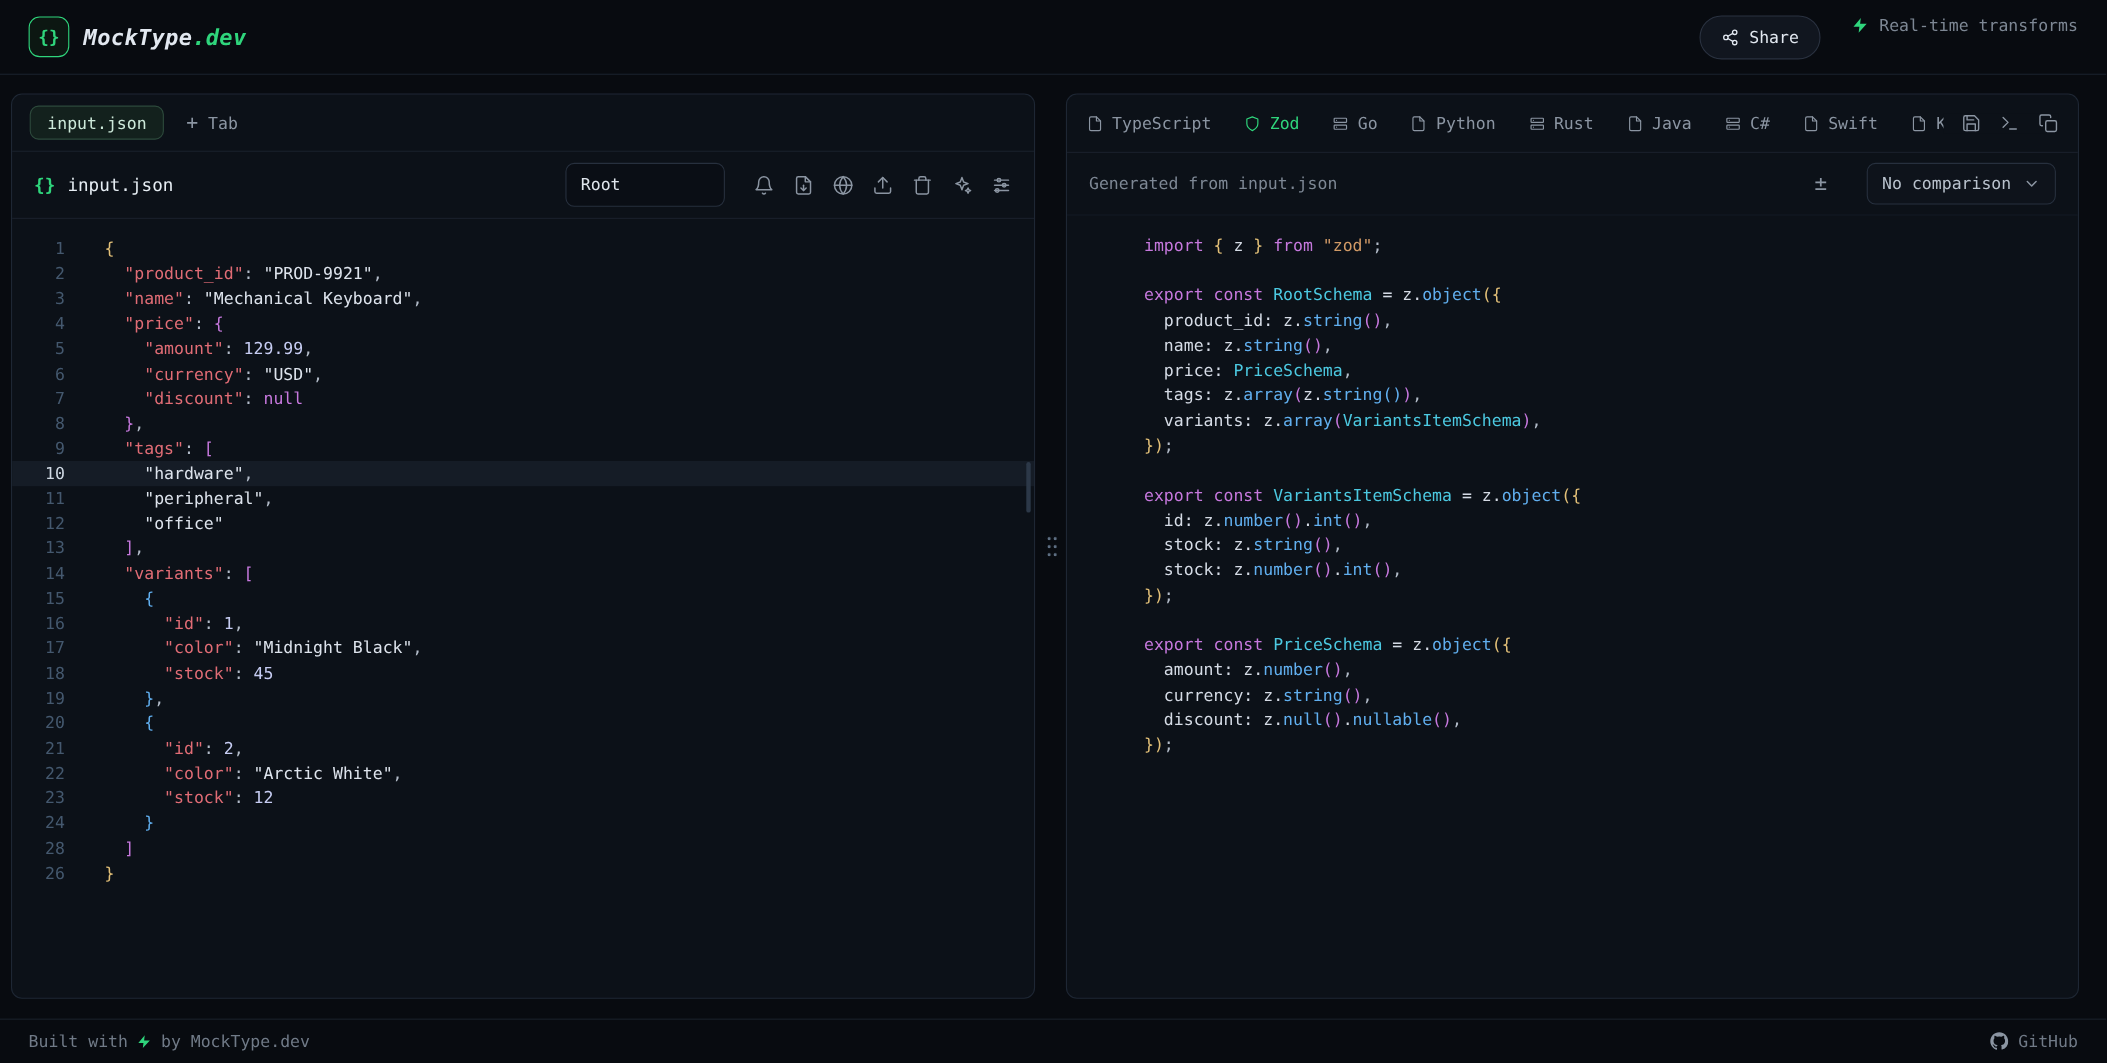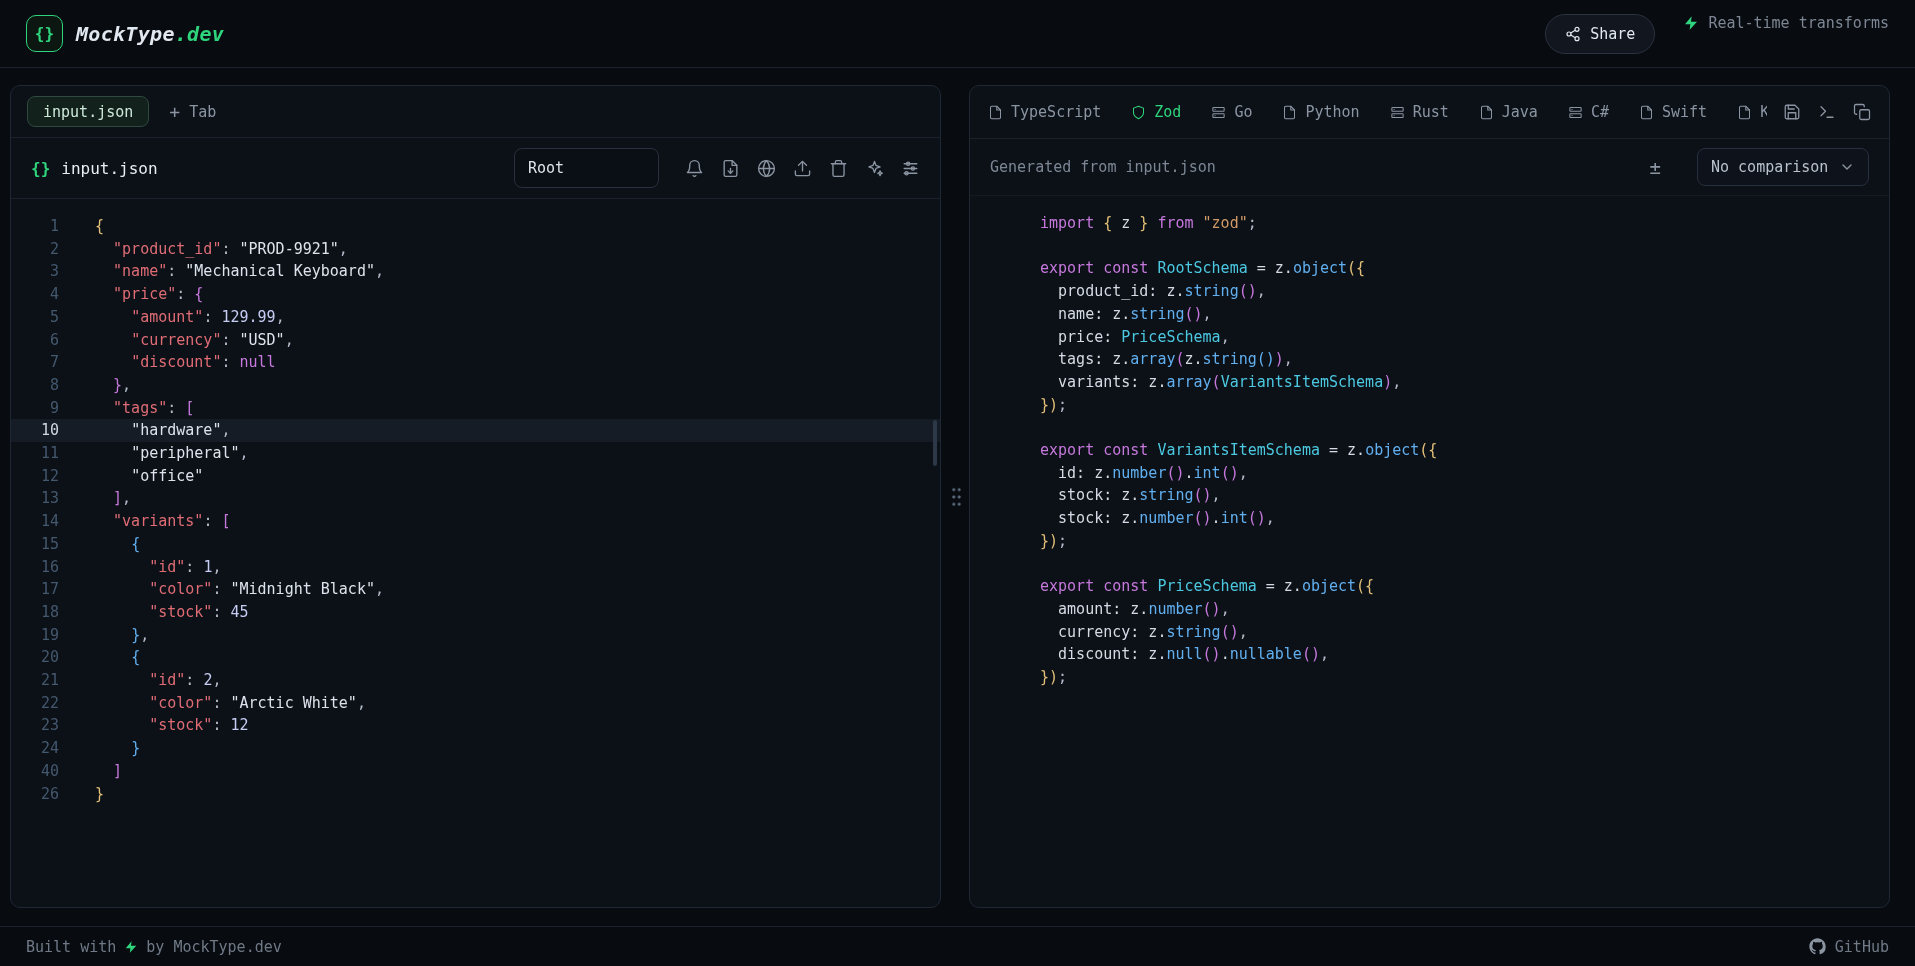--- a/index.html
+++ b/index.html
@@ -255,21 +255,21 @@
           <div class="code-line"><span class="ln">15</span><span class="lc"><span class="tk-w">    </span><span class="tk-b3">{</span></span></div>
           <div class="code-line"><span class="ln">16</span><span class="lc"><span class="tk-w">      </span><span class="tk-k">"id"</span><span class="tk-p">: </span><span class="tk-n">1</span><span class="tk-p">,</span></span></div>
           <div class="code-line"><span class="ln">17</span><span class="lc"><span class="tk-w">      </span><span class="tk-k">"color"</span><span class="tk-p">: </span><span class="tk-s">"Midnight Black"</span><span class="tk-p">,</span></span></div>
           <div class="code-line"><span class="ln">18</span><span class="lc"><span class="tk-w">      </span><span class="tk-k">"stock"</span><span class="tk-p">: </span><span class="tk-n">45</span></span></div>
           <div class="code-line"><span class="ln">19</span><span class="lc"><span class="tk-w">    </span><span class="tk-b3">}</span><span class="tk-p">,</span></span></div>
           <div class="code-line"><span class="ln">20</span><span class="lc"><span class="tk-w">    </span><span class="tk-b3">{</span></span></div>
           <div class="code-line"><span class="ln">21</span><span class="lc"><span class="tk-w">      </span><span class="tk-k">"id"</span><span class="tk-p">: </span><span class="tk-n">2</span><span class="tk-p">,</span></span></div>
           <div class="code-line"><span class="ln">22</span><span class="lc"><span class="tk-w">      </span><span class="tk-k">"color"</span><span class="tk-p">: </span><span class="tk-s">"Arctic White"</span><span class="tk-p">,</span></span></div>
           <div class="code-line"><span class="ln">23</span><span class="lc"><span class="tk-w">      </span><span class="tk-k">"stock"</span><span class="tk-p">: </span><span class="tk-n">12</span></span></div>
           <div class="code-line"><span class="ln">24</span><span class="lc"><span class="tk-w">    </span><span class="tk-b3">}</span></span></div>
-          <div class="code-line"><span class="ln">40</span><span class="lc"><span class="tk-w">  </span><span class="tk-b2">]</span></span></div>
+          <div class="code-line"><span class="ln">28</span><span class="lc"><span class="tk-w">  </span><span class="tk-b2">]</span></span></div>
           <div class="code-line"><span class="ln">26</span><span class="lc"><span class="tk-b1">}</span></span></div>
         </div>
       <div class="scroll-thumb"></div>
     </div>
   </section>
 
   <div class="divider">
     <div class="grip"></div>
   </div>
 

